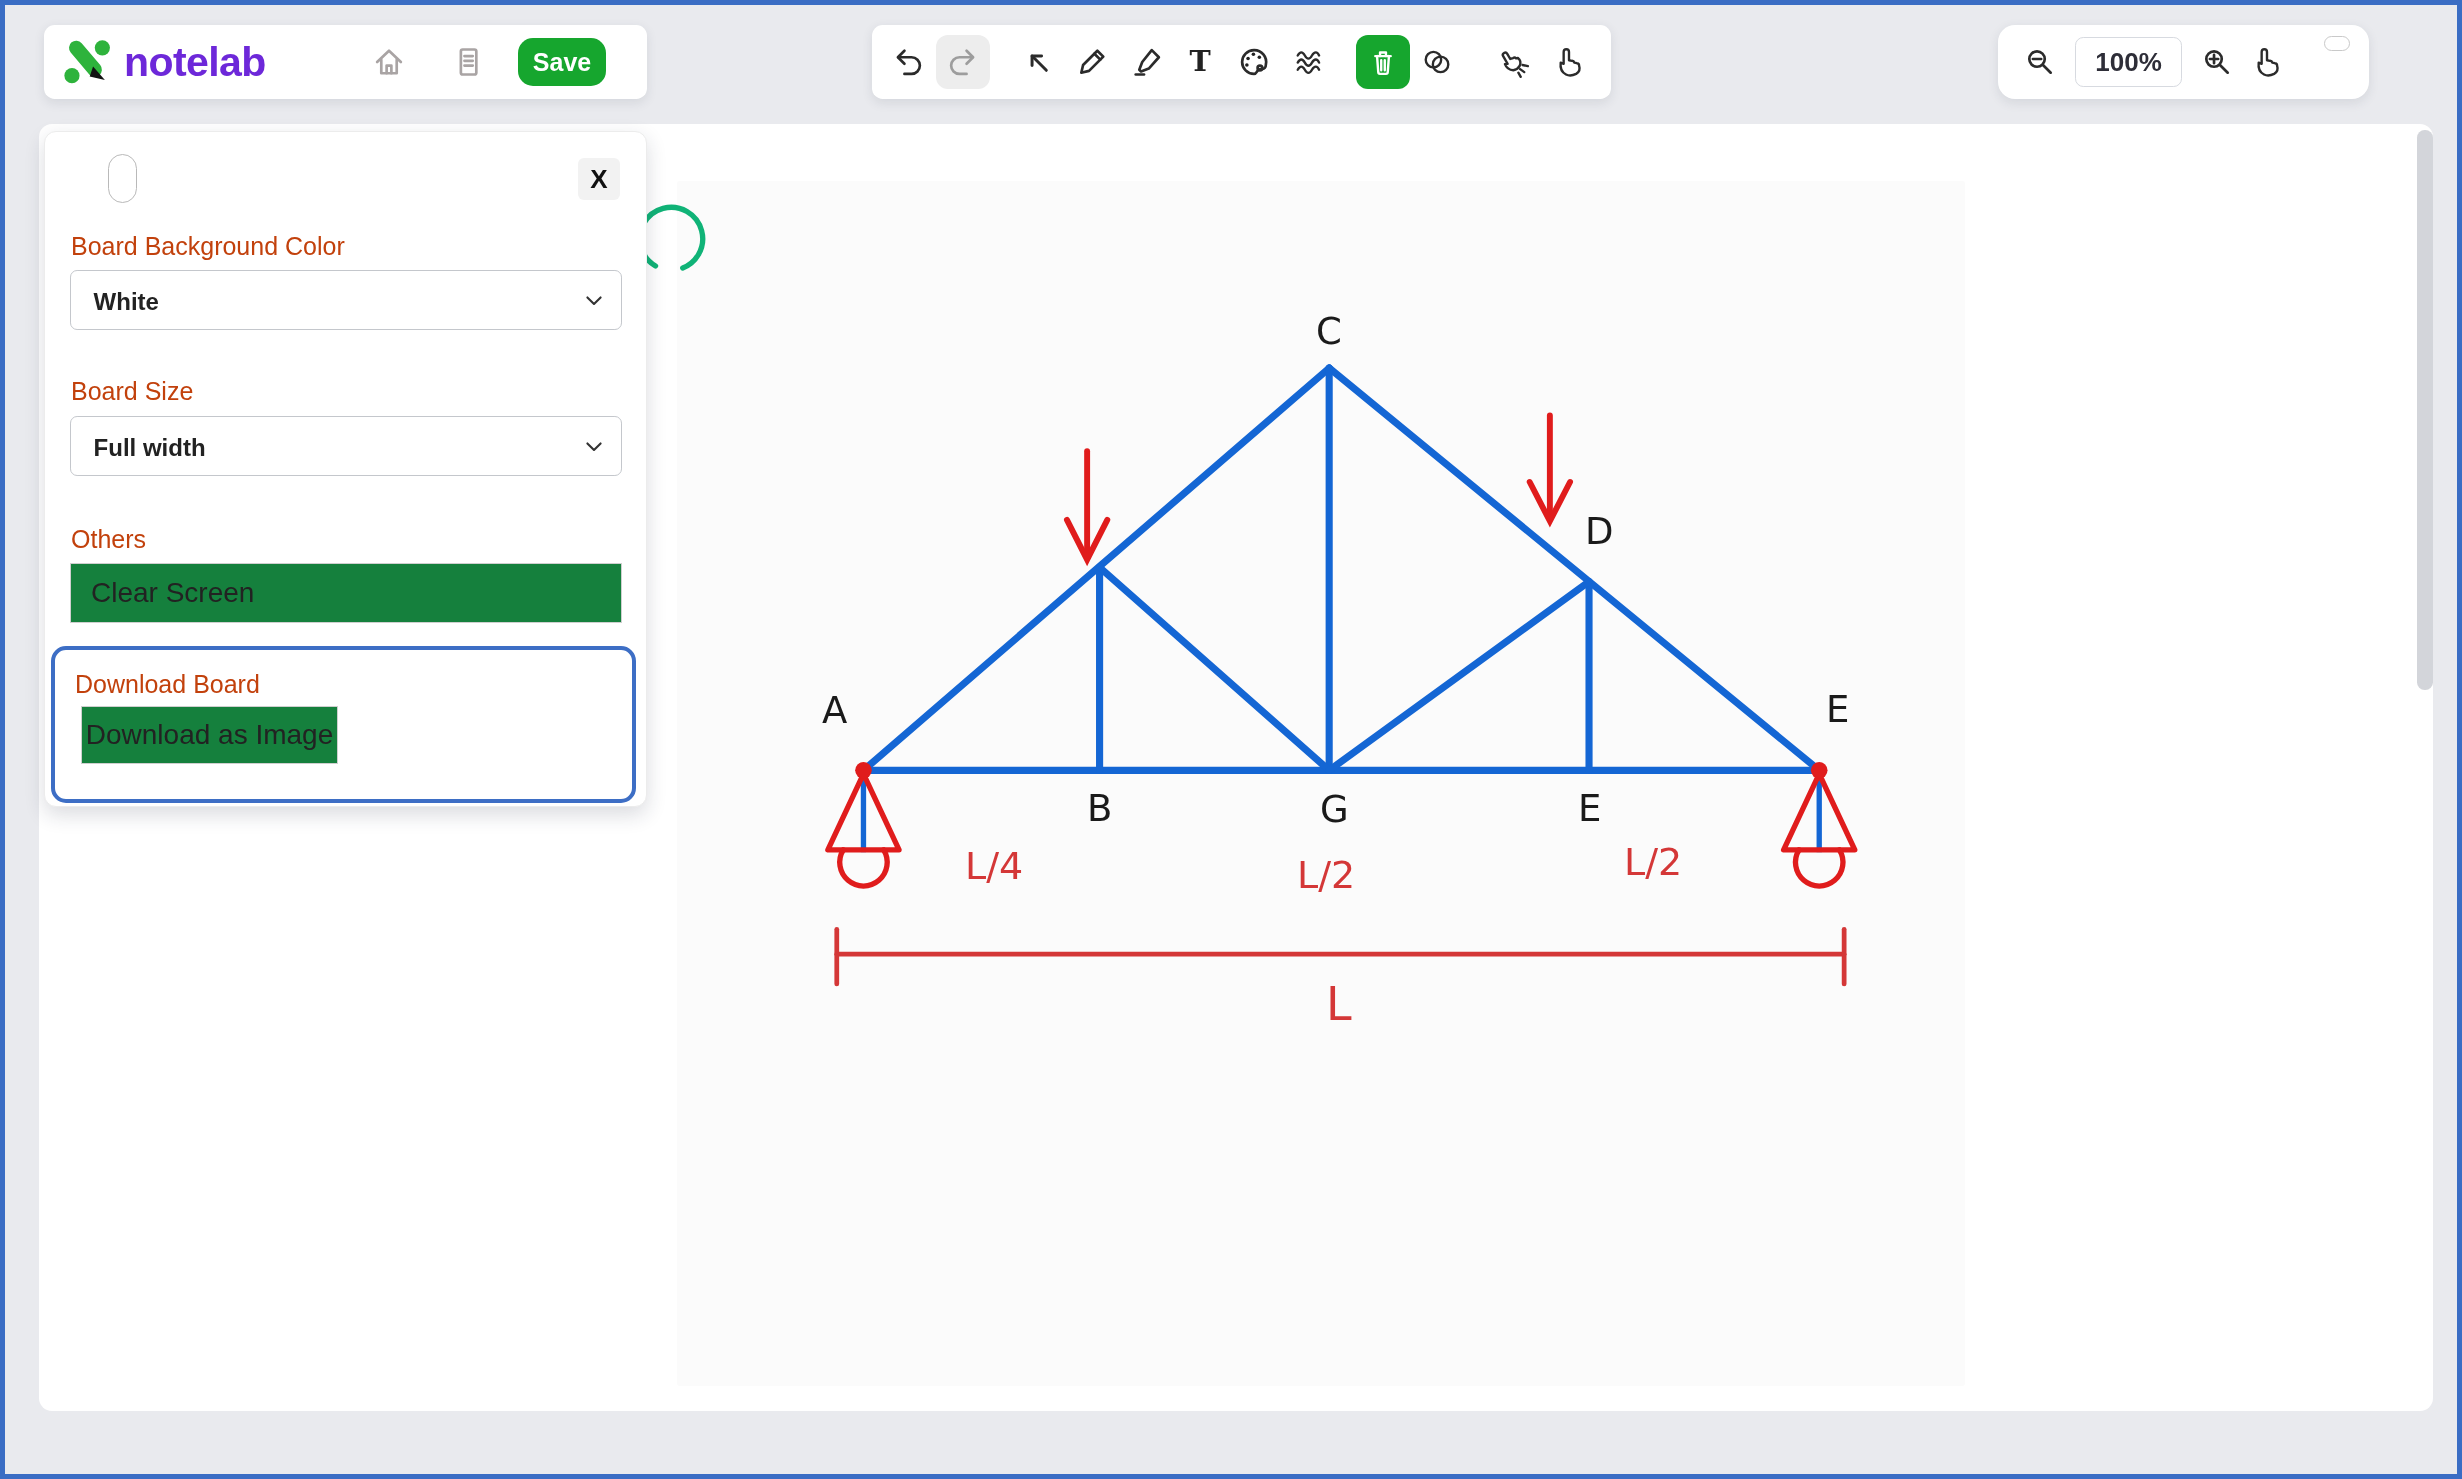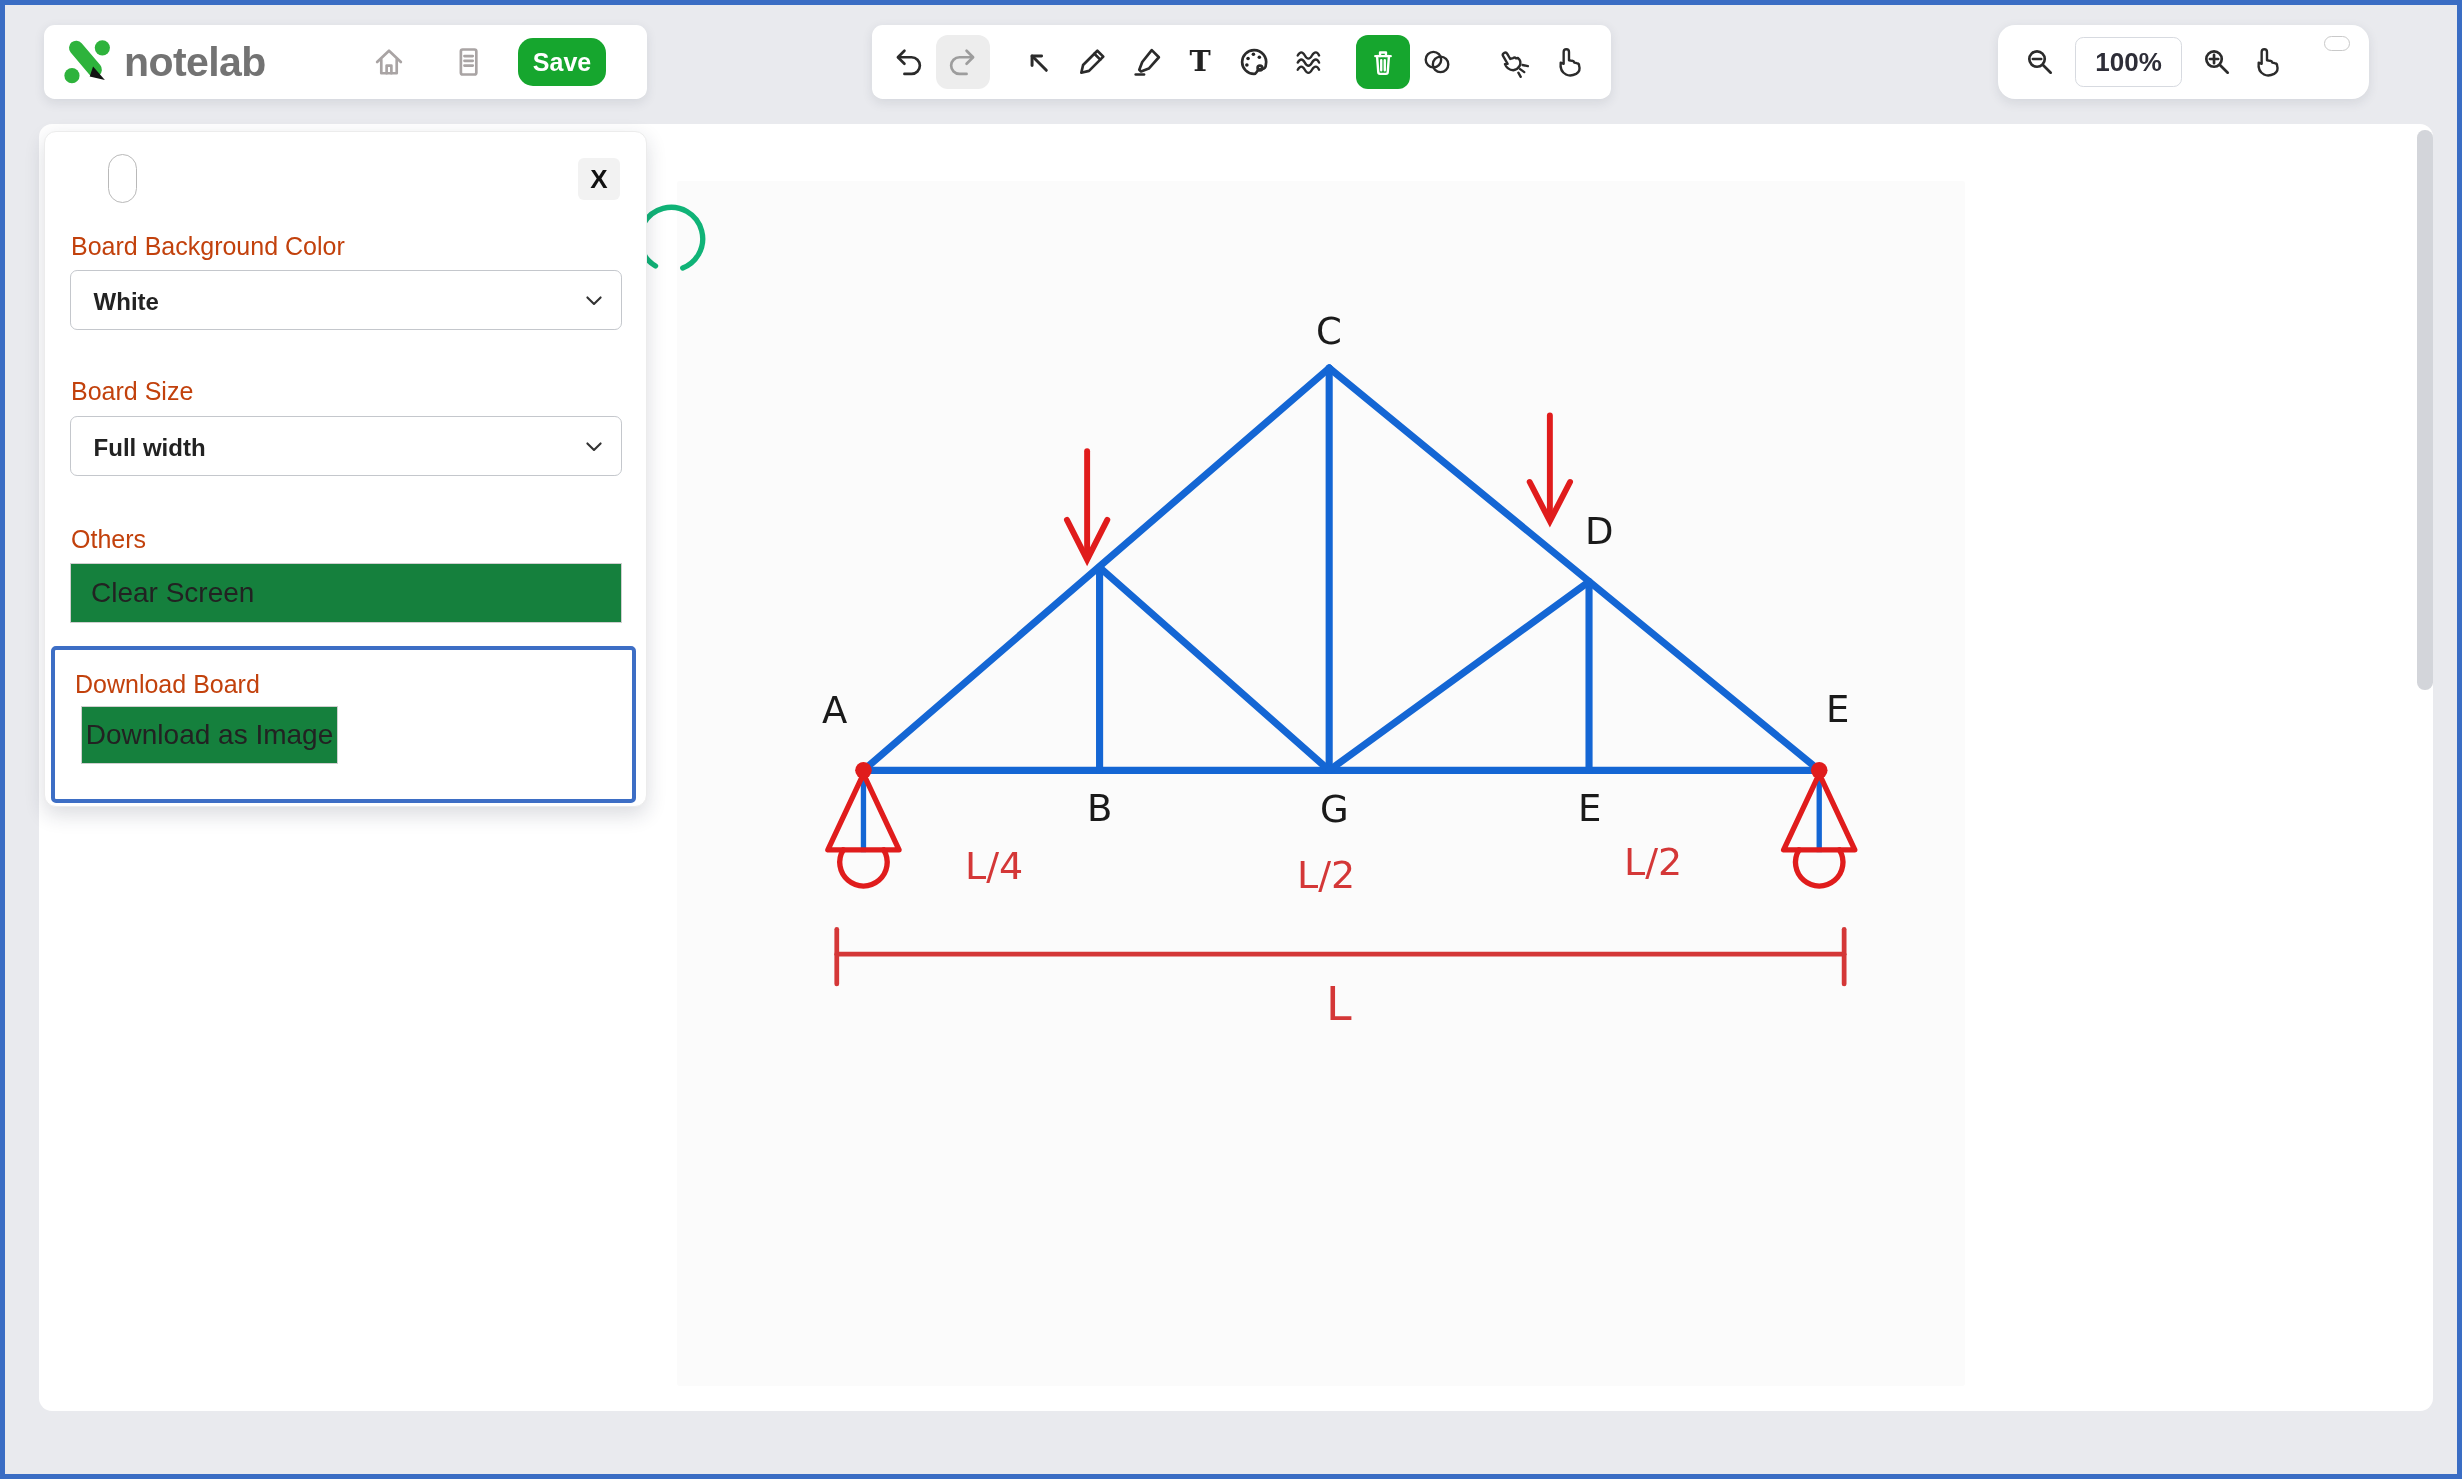--- a/index.html
+++ b/index.html
@@ -18,21 +18,21 @@
   .zoom-card{left:1993px;top:20px;width:371px;height:74px;border-radius:17px;}
 
   .icon{position:absolute;width:38px;height:38px;top:18px;}
   .icon svg{width:38px;height:38px;display:block;}
   .stroke{fill:none;stroke:#2b2b2b;stroke-width:4.5;stroke-linecap:round;stroke-linejoin:round;}
   .stroke-gray{fill:none;stroke:#a9a4a4;stroke-width:4.5;stroke-linecap:round;stroke-linejoin:round;}
   .stroke-dim{fill:none;stroke:#9d9d9d;stroke-width:4.5;stroke-linecap:round;stroke-linejoin:round;}
   .stroke-white{fill:none;stroke:#ffffff;stroke-width:4;stroke-linecap:round;stroke-linejoin:round;}
 
   .brand-mark{position:absolute;left:16.7px;top:10.7px;width:54px;height:54px;}
-  .brand-text{position:absolute;left:80px;top:0;height:74px;line-height:74px;font-size:41px;font-weight:bold;letter-spacing:-0.6px;color:#737373;}
+  .brand-text{position:absolute;left:80px;top:0;height:74px;line-height:74px;font-size:41px;font-weight:bold;letter-spacing:-0.6px;color:#6d28d9;}
   .save-btn{position:absolute;left:474px;top:13px;width:88px;height:48px;background:#16a62e;color:#fff;border-radius:15px;font-size:25px;font-weight:bold;text-align:center;line-height:48px;cursor:pointer;}
 
   .tool-bg{position:absolute;top:10px;width:54px;height:54px;border-radius:12px;}
   .tool-bg.gray{background:#ededed;}
   .tool-bg.green{background:#16a62e;}
 
   .pct-box{position:absolute;left:77px;top:12px;width:107px;height:50px;border:1.2px solid #d7dae0;border-radius:8.3px;box-sizing:border-box;
            font-size:26px;font-weight:bold;color:#2e2e38;text-align:center;line-height:48px;}
   .mini-pill{position:absolute;left:326px;top:10.7px;width:26px;height:15.5px;border:1.2px solid #c9c9c9;border-radius:8.3px;box-sizing:border-box;}
 
@@ -41,21 +41,21 @@
          box-shadow:0 7.1px 20px rgba(30,40,60,.16);border:0.6px solid #ececec;box-sizing:border-box;}
   .panel .toggle-pill{position:absolute;left:63px;top:22px;width:29px;height:49px;border:1.8px solid #b9b9b9;border-radius:15.5px;background:#fff;box-sizing:border-box;}
   .panel .close-btn{position:absolute;left:533px;top:26px;width:42px;height:42px;background:#f2f2f2;border-radius:6px;
                     font-size:26px;font-weight:bold;color:#111;text-align:center;line-height:42px;cursor:pointer;}
   .panel .lbl{position:absolute;left:26px;font-size:25px;font-weight:normal;color:#c2410c;text-align:center;}
   .select{position:absolute;left:25px;width:552px;height:60px;border:1.2px solid #c4c7cc;border-radius:7.1px;background:#fff;box-sizing:border-box;
           font-size:24px;font-weight:bold;color:#222;line-height:61px;padding-left:22.6px;cursor:pointer;}
   .select svg{position:absolute;right:18px;top:24px;}
   .flat-btn{position:absolute;background:#15803d;border:1.2px solid #cfcfcf;box-sizing:border-box;font-size:28px;color:#222;cursor:pointer;}
   .clear-btn{left:25px;top:431px;width:552px;height:60px;line-height:57px;padding-left:20px;}
-  .dl-box{position:absolute;left:6px;top:514px;width:585px;height:157px;border:4.2px solid #3d6ec5;border-radius:5px;box-sizing:border-box;}
+  .dl-box{position:absolute;left:6px;top:514px;width:585px;height:157px;border:4.2px solid #3d6ec5;border-radius:15px;box-sizing:border-box;}
   .dl-box .lbl{left:20px;top:20px;}
   .dl-btn{top:56px;height:58px;line-height:56px;text-align:center;}
 
   
   .truss-label{position:absolute;font-size:37px;color:#1a1a1a;font-family:"DejaVu Sans",sans-serif;}
   .dim-label{position:absolute;font-size:38px;color:#d43737;font-family:"DejaVu Sans",sans-serif;}
   .overlay{position:absolute;inset:0;pointer-events:none;}
 </style>
 </head>
 <body>

